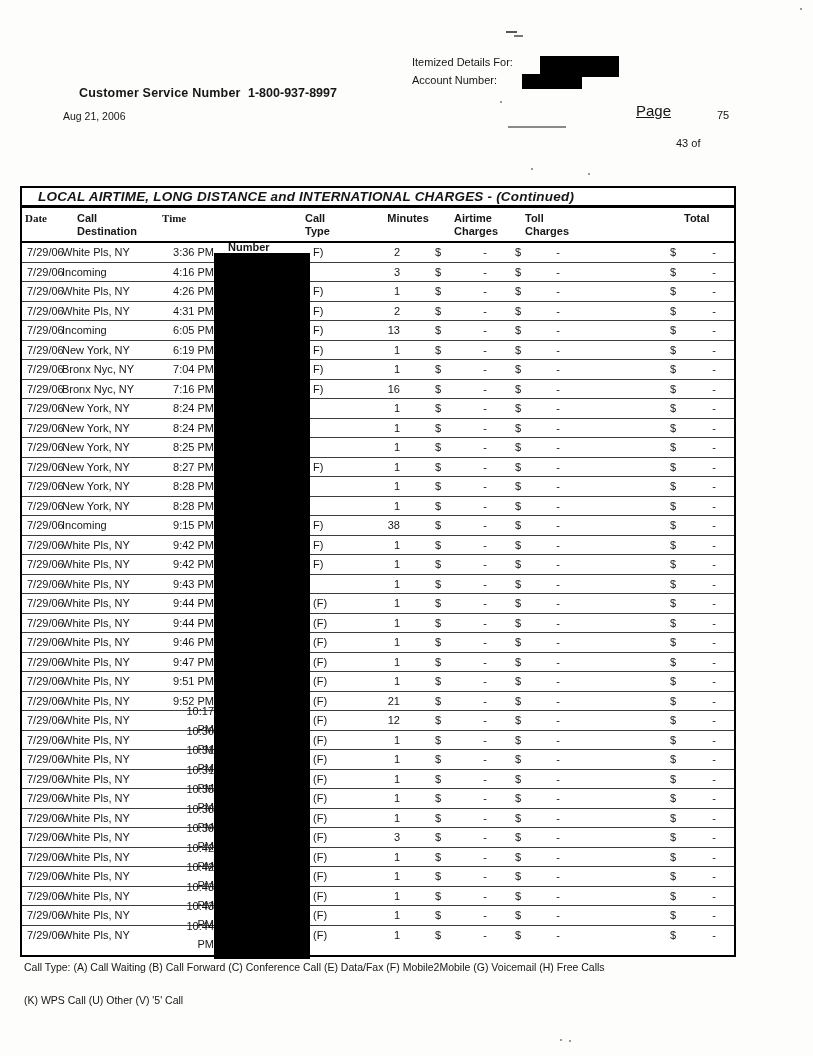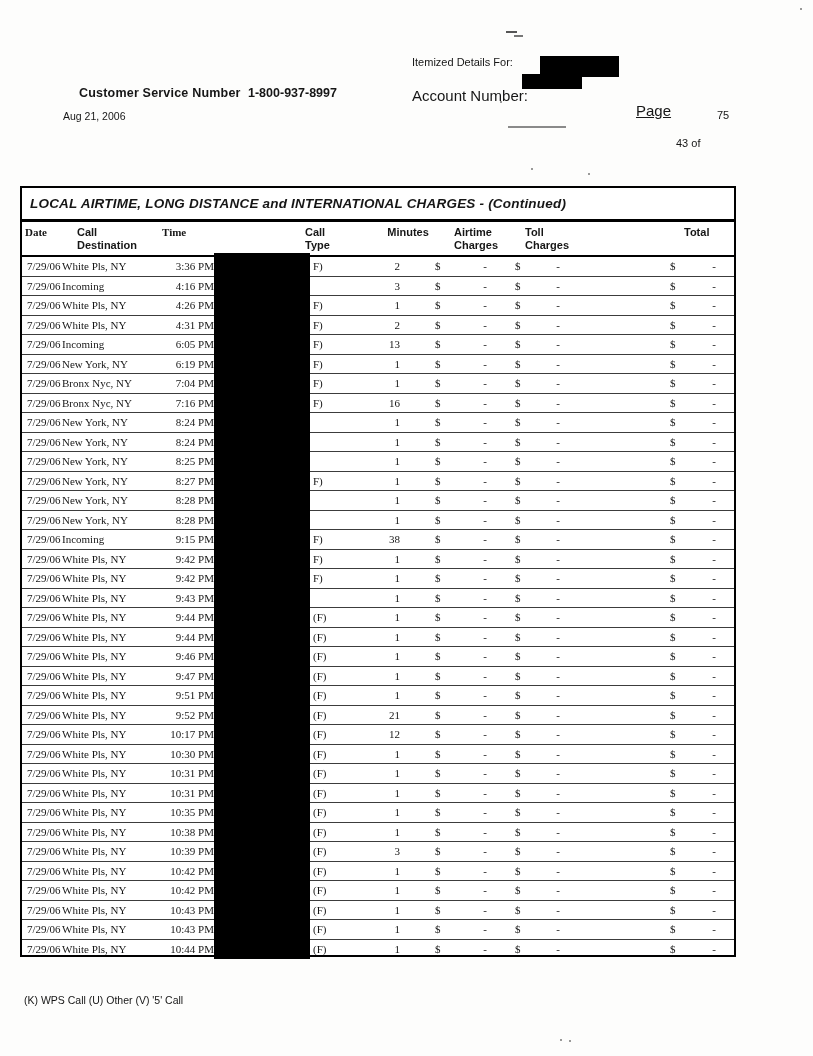--- a/index.html
+++ b/index.html
@@ -9,54 +9,54 @@
     background:#fdfdfc; color:#161616; overflow:hidden;
     font-family:"Liberation Sans","DejaVu Sans",sans-serif;
   }
   .abs { position:absolute; }
 
   
   .cs-label { left:63px; top:86px; font-size:12.5px; font-weight:bold; letter-spacing:.2px;margin-left:16px; }
   .cs-number { left:248px; top:86px; font-size:12.5px; font-weight:bold; }
   .bill-date { left:63px; top:110px; font-size:10.5px; }
   .itemized-label { left:412px; top:56px; font-size:11px; }
-  .account-label { left:412px; top:87px; font-size:15px; }
+  .account-label { left:412px; top:74px; font-size:11px; }
   .redact1 { left:540px; top:56px; width:79px; height:21px; background:#000; }
   .redact2 { left:522px; top:74px; width:60px; height:15px; background:#000; }
   .page-word { left:636px; top:102px; font-size:15px;text-decoration:underline; }
   .page-num  { left:676px; top:109px; font-size:11px;margin-top:28px; }
   .page-total{ left:717px; top:109px; font-size:11px; }
 
   
   .artifact { position:absolute; background:#555; }
   .dash1 { left:506px; top:31px; width:11px; height:2px; }
   .dash2 { left:514px; top:35px; width:9px; height:2px; opacity:.8; }
   .uline { left:508px; top:126px; width:58px; height:2px; background:#8a8a8a; }
   .speck { position:absolute; width:2px; height:2px; background:#777; border-radius:50%; }
 
   
   #charges-table {
     position:absolute; left:20px; top:186px; width:716px; height:771px;
     border:2px solid #000; background:#fff;
   }
   .tbl-title {
-    height:34px; border-bottom:3px solid #000; box-shadow:inset 0 0 0 1px #fff, inset 0 2px 0 -1px #000;
-    display:flex; align-items:center; padding-left:8px;
+    height:20px; border-bottom:3px solid #000; box-shadow:inset 0 0 0 1px #fff, inset 0 2px 0 -1px #000;
+    display:flex; align-items:center; padding-left:16px;
     font-size:13.5px; font-weight:bold; font-style:italic; letter-spacing:.2px;
   }
   .tbl-head { position:relative; height:35px; border-bottom:2px solid #000; font-size:11px; font-weight:bold; }
   .hc { position:absolute; top:4px; line-height:13px; white-space:pre-line; }
   .hc1{left:3px;font-family:Liberation Serif, serif;} .hc2{left:55px;} .hc3{left:140px;font-family:Liberation Serif, serif;} .hc4{left:206px;margin-top:29px;}
   .hc5{left:283px;} .hc6{left:355px; width:62px; text-align:center;}
   .hc7{left:432px;} .hc8{left:503px;} .hc9{left:662px;}
 
   .tbl-body { height:702px; }
   .trow {
     display:flex; height:19.5px; border-bottom:1px solid #3c3c3c;
-    font-size:11px; line-height:18px; align-items:center;font-family:Liberation Serif, serif;
+    font-size:11px; line-height:18px; align-items:center;
   }
   .trow:last-child { border-bottom:none; }
   .c-date  { width:40px;  padding-left:5px; flex:none; }
   .c-dest  { width:106px; flex:none; }
   .c-time  { width:46px;  text-align:right; flex:none; }
   .c-num   { width:99px;  flex:none; }
   .c-type  { width:50px;  flex:none; }
   .c-min   { width:42px;  text-align:right; padding-right:5px; flex:none; }
   .c-air   { width:110px; display:flex; justify-content:space-between; padding:0 28px 0 30px; flex:none; }
   .c-toll  { width:75px;  display:flex; justify-content:space-between; padding:0 30px 0 0; flex:none; }
@@ -834,15 +834,16 @@
           <span class="c-total">
             <span>$</span>
             <span>-</span>
           </span>
         </div>
       </div>
   </div>
 
   <div class="abs redact-col"></div>
 
+  <span class="abs legend1">Call Type: (A) Call Waiting (B) Call Forward (C) Conference Call (E) Data/Fax (F) Mobile2Mobile (G) Voicemail (H) Free Calls</span>
   <span class="abs legend2">(K) WPS Call (U) Other (V) '5' Call</span>
 
 </div>
 
 </body></html>

